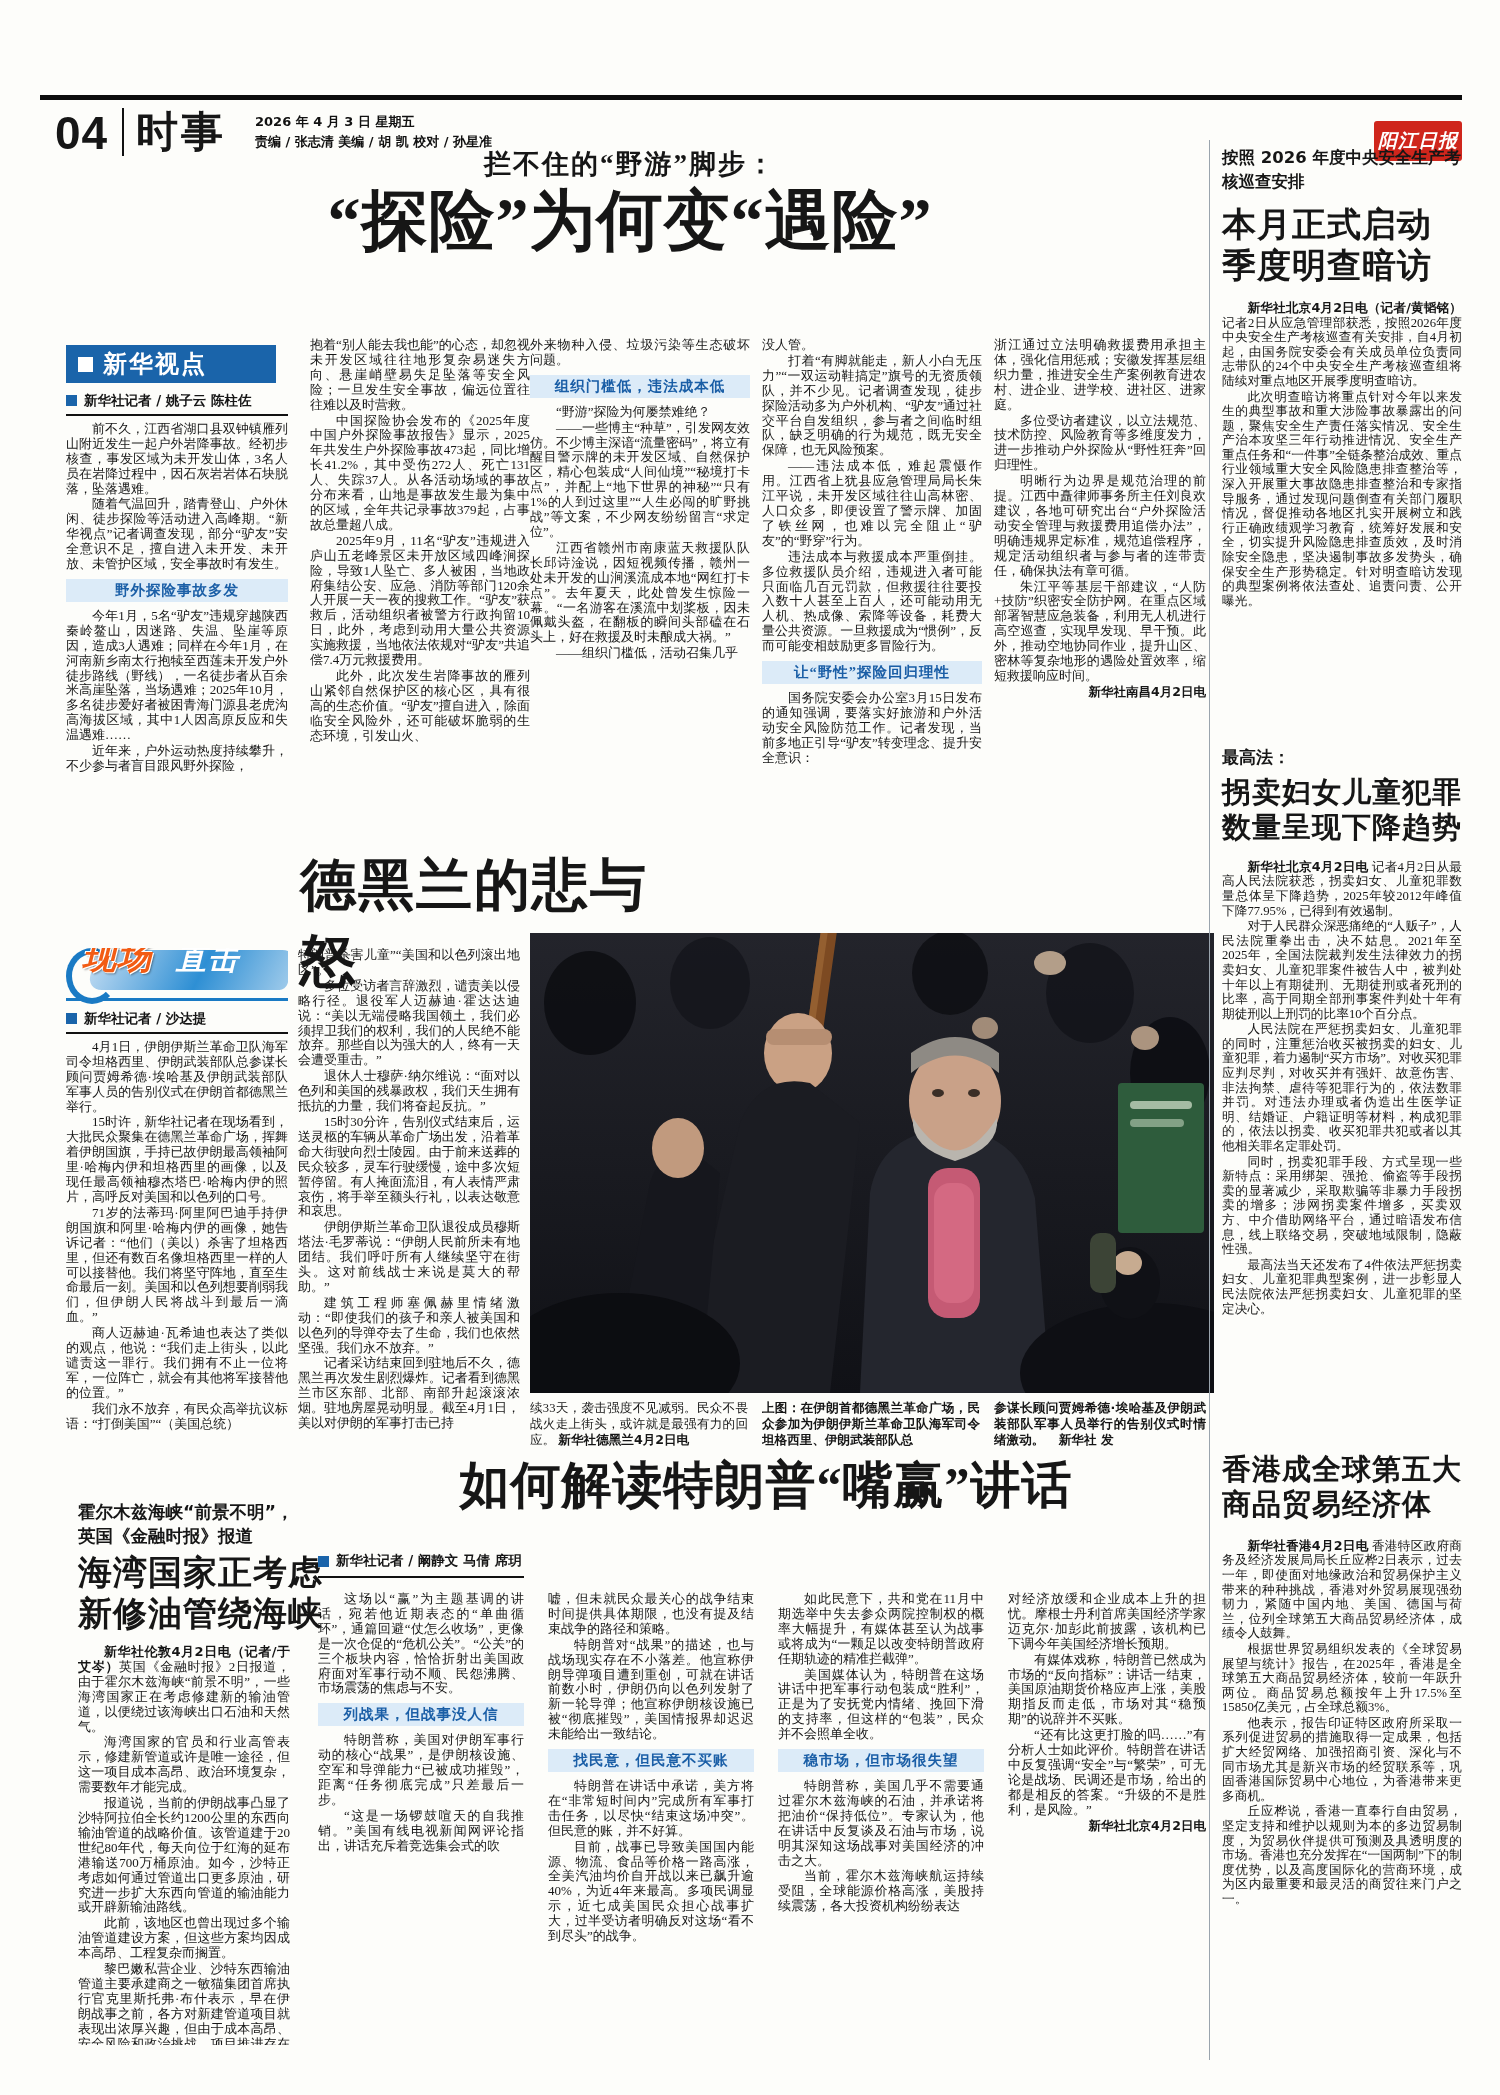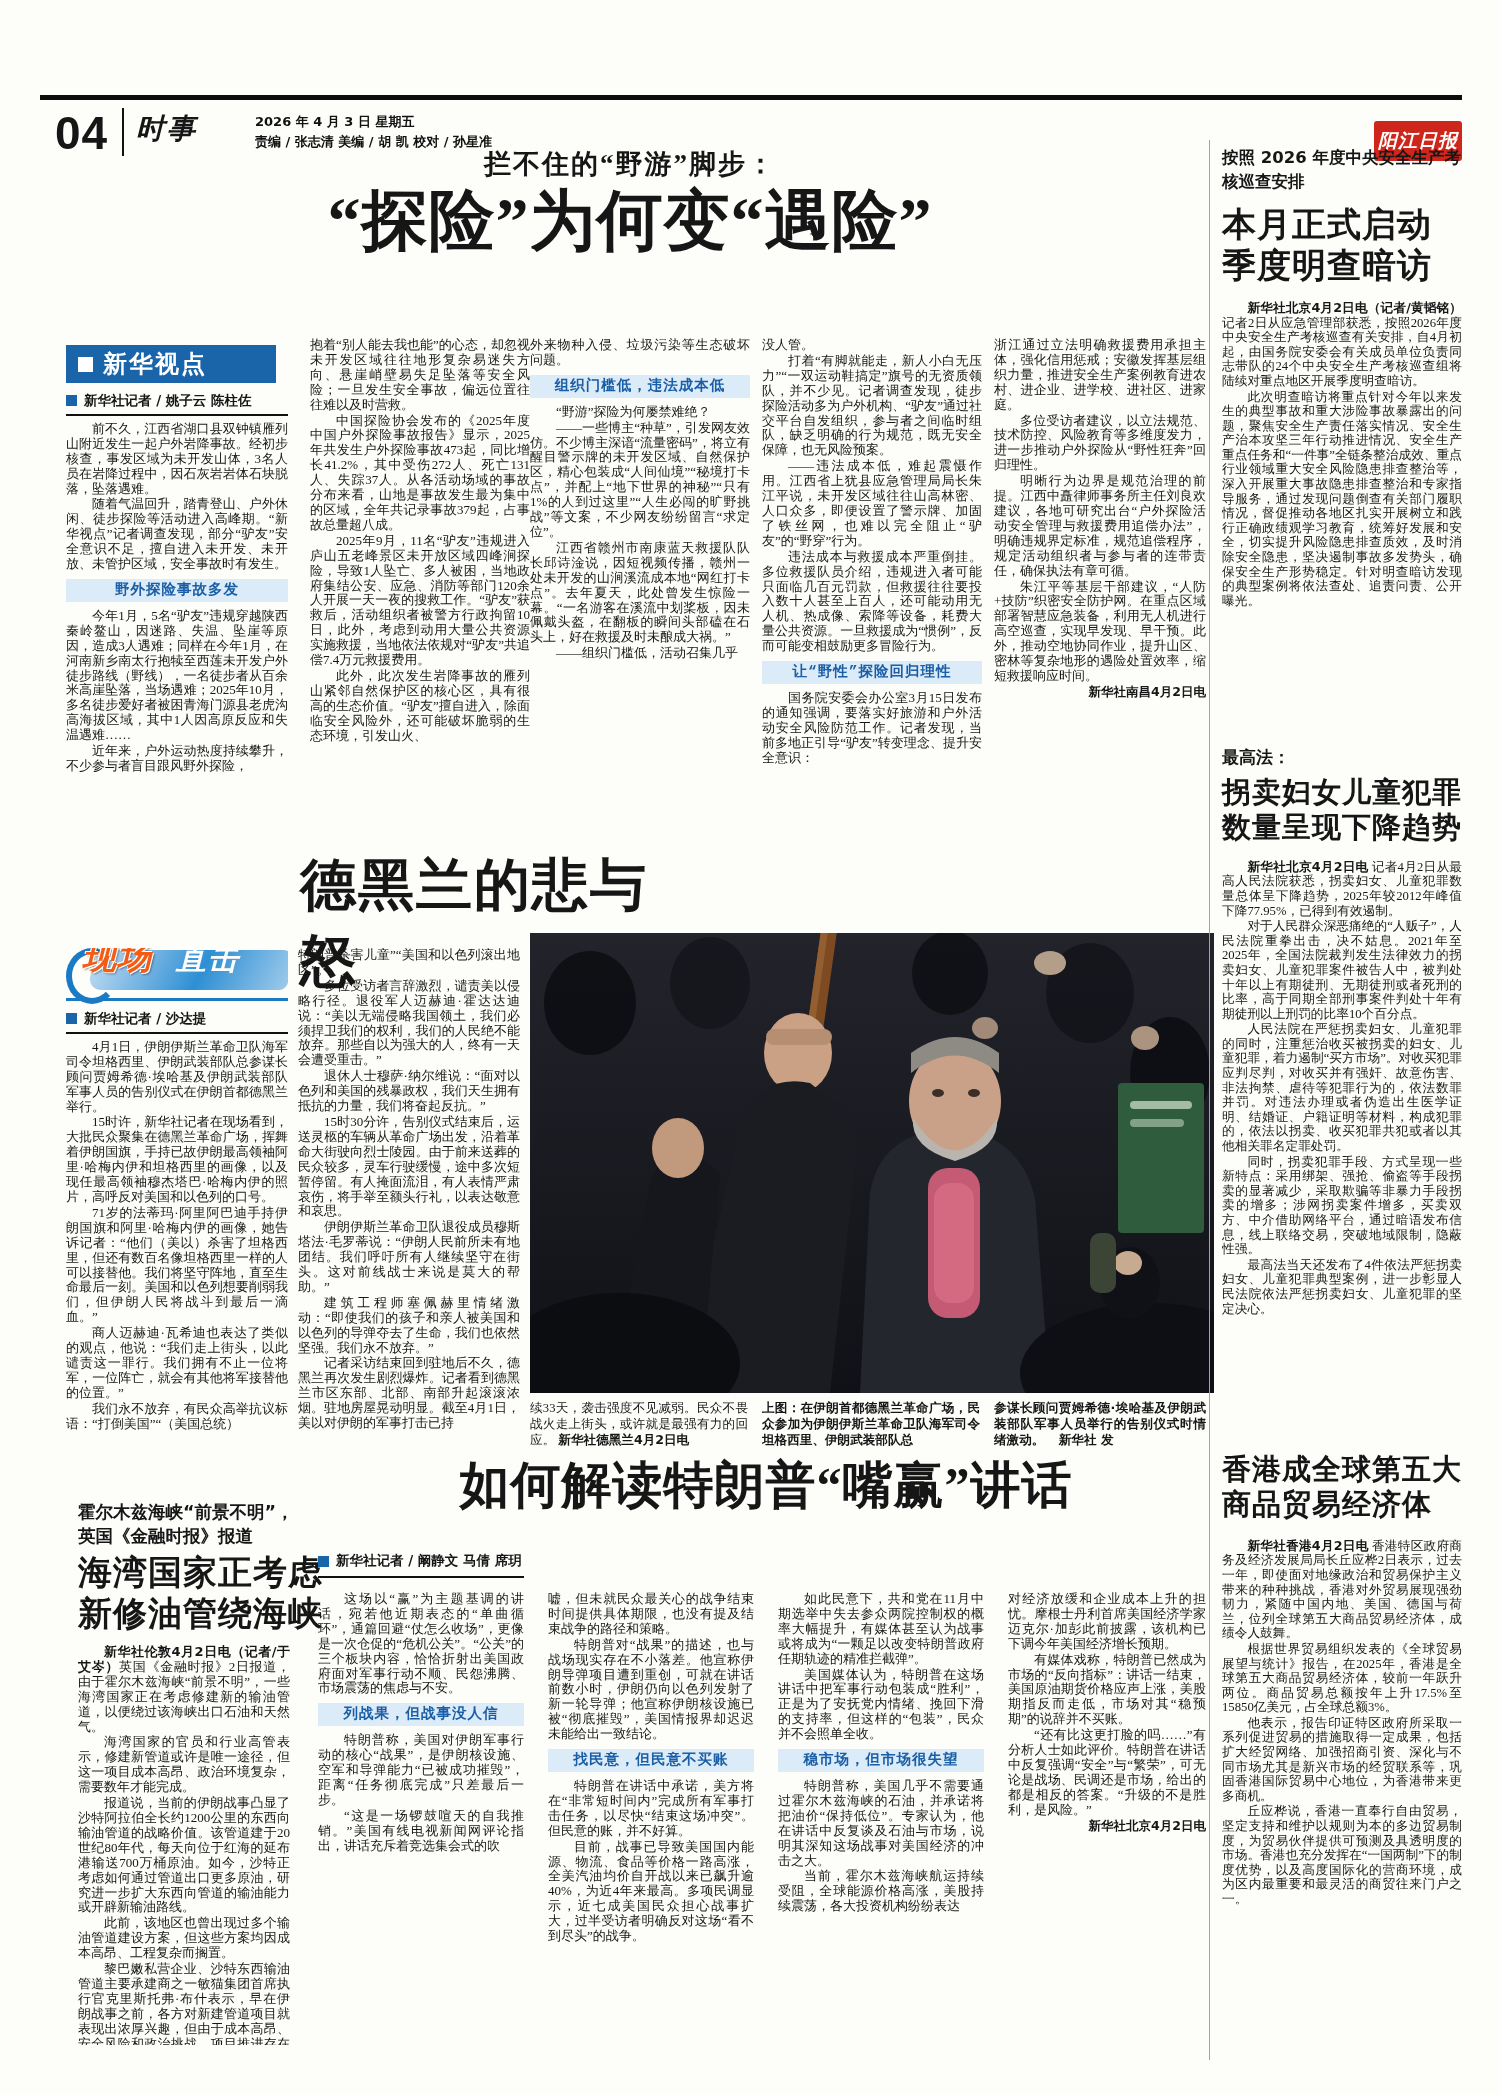--- a/index.html
+++ b/index.html
@@ -3,33 +3,33 @@
 <meta charset="utf-8">
 <style>
   html,body{margin:0;padding:0;background:#e8e8e4;}
   .page{position:relative;width:1500px;height:2095px;margin:0 auto;background:#fdfdfa;
         font-family:"Liberation Serif","DejaVu Serif",serif;color:#161616;overflow:hidden;}
   
   .top-rule{position:absolute;left:40px;top:95px;width:1422px;height:5px;background:#0d0d0d;}
   .pagenum{position:absolute;left:55px;top:106px;font-family:"Liberation Sans",sans-serif;
            font-size:46px;font-weight:bold;letter-spacing:1px;}
   .head-divider{position:absolute;left:122px;top:108px;width:2px;height:48px;background:#111;}
-  .section-name{position:absolute;left:136px;top:110px;font-family:"DejaVu Sans",sans-serif;
-           font-size:28px;font-weight:900;letter-spacing:3px;font-style:italic;}
+  .section-name{position:absolute;left:136px;top:104px;font-family:"DejaVu Sans",sans-serif;
+           font-size:42px;font-weight:900;letter-spacing:3px;}
   .date-block{position:absolute;left:255px;top:112px;font-family:"DejaVu Sans",sans-serif;
            font-size:13px;font-weight:bold;line-height:20px;color:#111;}
   .masthead{position:absolute;left:1374px;top:104px;width:88px;height:40px;background:#cf261c;
            color:#fff;font-family:"DejaVu Serif",serif;font-style:italic;font-weight:bold;
            font-size:19px;display:flex;align-items:center;justify-content:center;border-radius:3px;letter-spacing:1px;margin-top:17px;}
   
   .col{position:absolute;overflow:hidden;text-align:justify;font-size:13px;line-height:14.9px;}
   .blk{margin:0 0 1px 0;}
   .blk.p{text-indent:2em;}
   .blk.cont{text-indent:0;}
-  .blk.sub{font-family:Liberation Mono, monospace;background:#dcebf8;color:#1a5ea6;font-weight:bold;
+  .blk.sub{font-family:Liberation Serif, serif;background:#dcebf8;color:#1a5ea6;font-weight:bold;
            text-align:center;text-indent:0;padding:4px 0;margin:7px 0;font-size:14.5px;letter-spacing:1px;}
   .blk.dl{text-align:right;font-weight:bold;font-family:"DejaVu Sans",sans-serif;font-size:12.5px;}
   .blk b{font-family:"DejaVu Sans",sans-serif;font-weight:bold;}
   
   .kicker-main{position:absolute;left:300px;top:146px;width:660px;text-align:center;
            font-family:"Liberation Serif",serif;font-weight:900;font-size:27px;letter-spacing:2px;}
   .headline-main{position:absolute;left:290px;top:176px;width:680px;text-align:center;
            font-family:"Liberation Serif",serif;font-weight:900;font-size:66px;letter-spacing:1px;}
   .brand-box{position:absolute;left:76px;top:345px;width:198px;height:38px;background:#1a64aa;
            color:#fff;display:flex;align-items:center;gap:10px;padding-left:12px;

